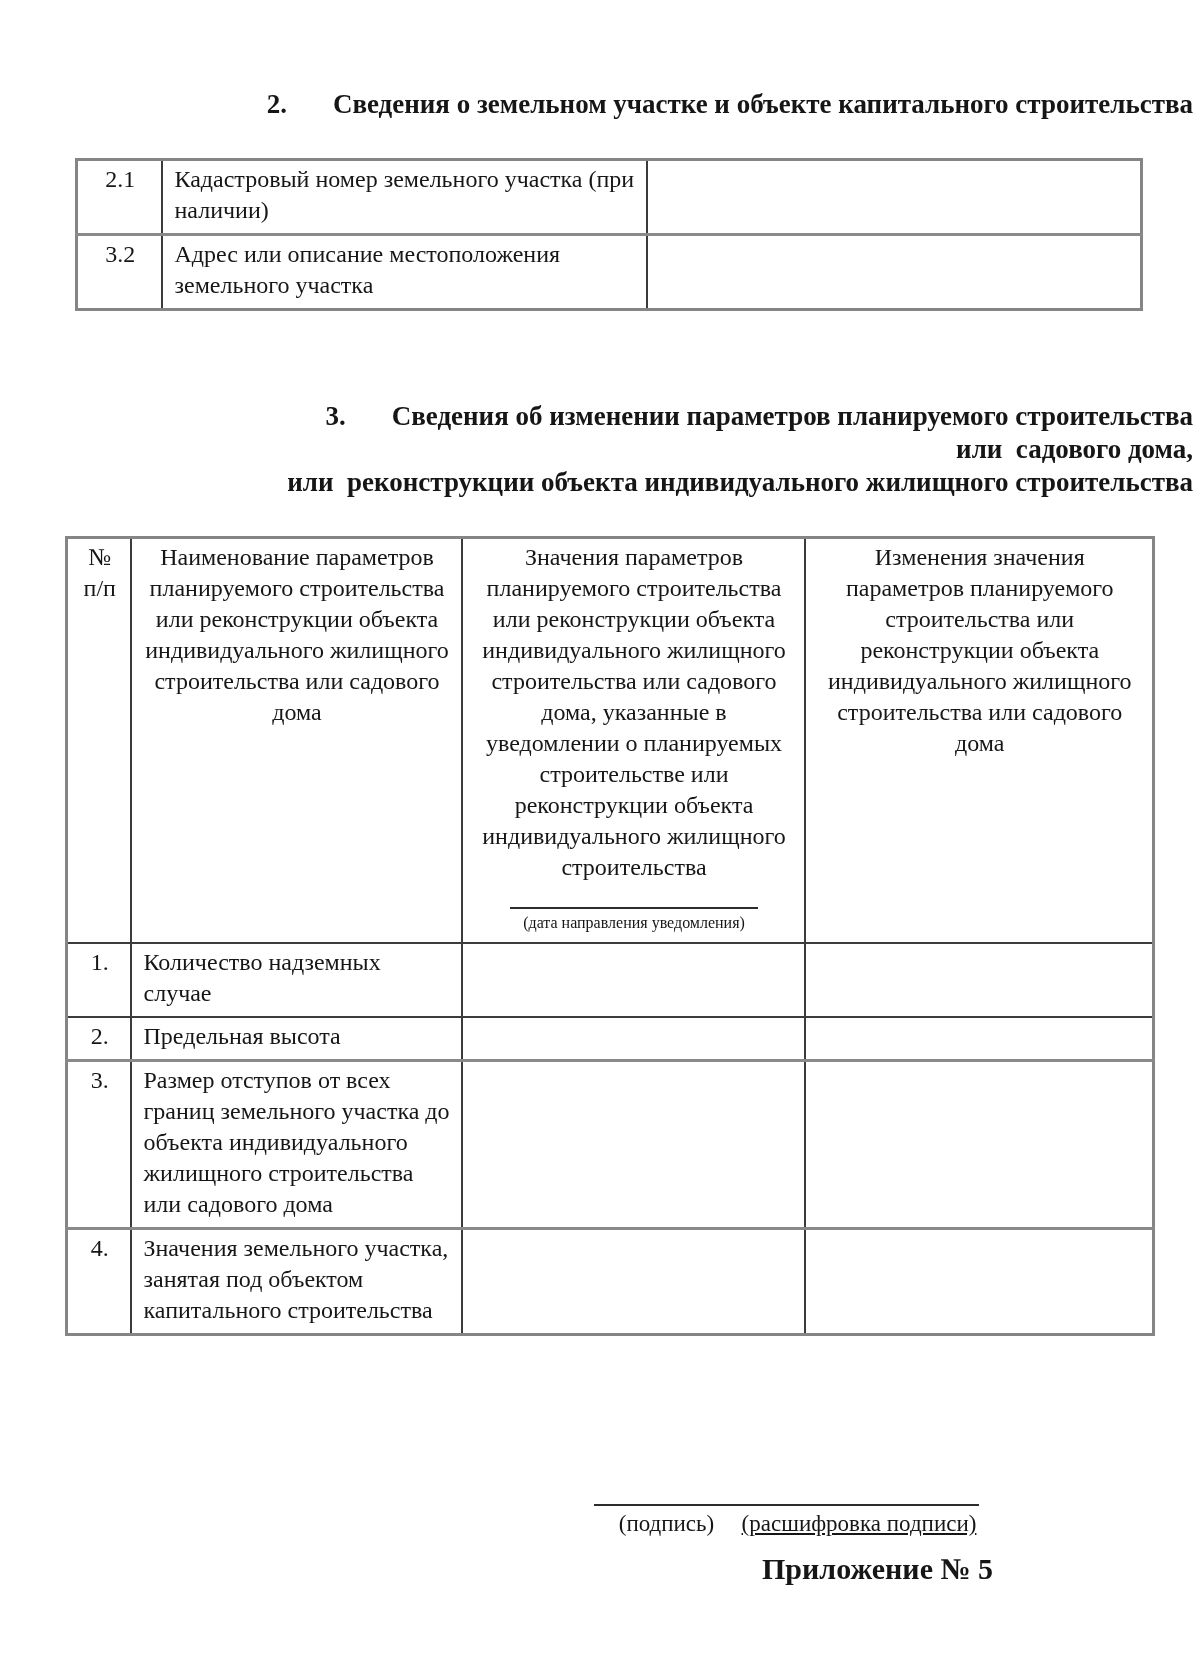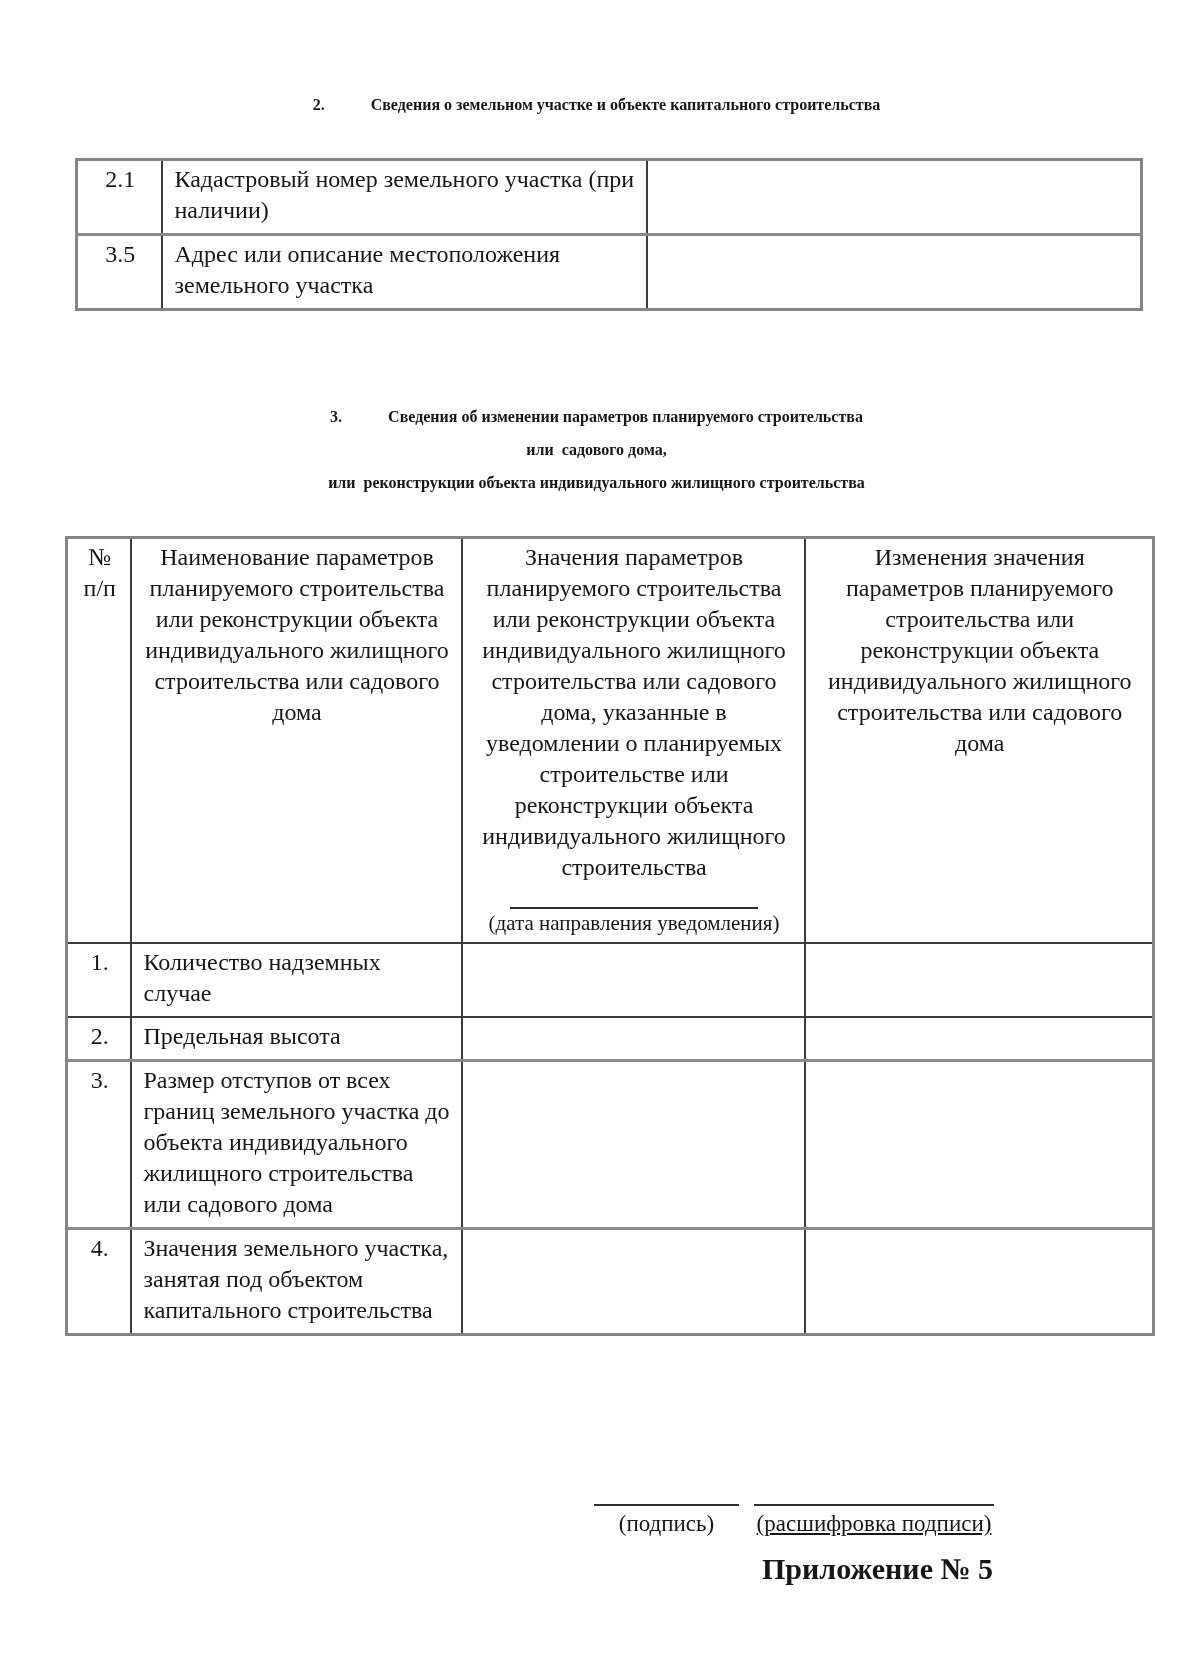--- a/index.html
+++ b/index.html
@@ -8,23 +8,23 @@
     width: 1193px;
     height: 1660px;
     background: #ffffff;
     font-family: "Liberation Serif", "DejaVu Serif", serif;
     color: #161616;
     overflow: hidden;
   }
   .heading {
     position: absolute;
     left: 0; width: 1193px;
-    text-align: center;
+    text-align: right;
     font-weight: bold;
-    font-size: 16px;
+    font-size: 27px;
     line-height: 33px;
   }
   .h2 { top: 88px; }
   .h3 { top: 400px; }
   .num-gap { display:inline-block; width:46px; }
   .h3 .h3-line { white-space: pre-wrap; }
 
   table.doc-table {
     position: absolute;
     border-collapse: collapse;
@@ -47,27 +47,26 @@
   .t2 tr:nth-child(3) td { border-bottom: 3px solid #8a8a8a; }
   .t2 tr:nth-child(4) td { border-bottom: 3px solid #8a8a8a; }
 
   td.head-cell { text-align: center; padding: 5px 6px 9px 6px; }
   .date-line {
     width: 248px;
     margin: 24px auto 2px auto;
     border-top: 2px solid #2c2c2c;
     height: 0;
   }
-  .date-note { font-size: 21px; line-height: 24px; text-align: center; }
+  .date-note { font-size: 16px; line-height: 24px; text-align: center; }
 
   .sig-block {
     position: absolute;
     top: 1504px; left: 594px;
     display: flex;
-    gap: 15px;
   }
   .sig-box { text-align: center; }
   .sig-line { border-top: 2px solid #2c2c2c; height: 0; }
   .sig-box.short { width: 145px; }
   .sig-box.long  { width: 240px; text-decoration: underline; }
   .sig-label { font-size: 23px; line-height: 30px; padding-top: 3px; }
 
   .appendix {
     position: absolute;
     top: 1550px; left: 762px;
@@ -91,21 +90,21 @@
         <col style="width:485px">
         <col style="width:495px">
     </colgroup>
     <tbody>
       <tr>
         <td class="num-cell">2.1</td>
         <td>Кадастровый номер земельного участка (при наличии)</td>
         <td></td>
       </tr>
       <tr>
-        <td class="num-cell">3.5</td>
+        <td class="num-cell">3.2</td>
         <td>Адрес или описание местоположения земельного участка</td>
         <td></td>
       </tr>
     </tbody>
   </table>
 
   <div class="heading h3">
     <div class="h3-line"><span>3.</span><span class="num-gap"></span><span>Сведения об изменении параметров планируемого строительства</span></div>
     <div class="h3-line">или  садового дома,</div>
     <div class="h3-line">или  реконструкции объекта индивидуального жилищного строительства</div>

